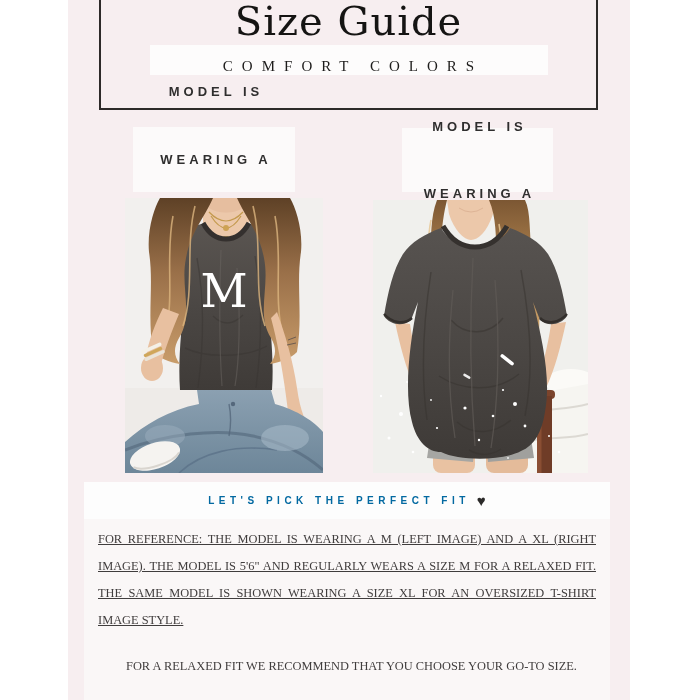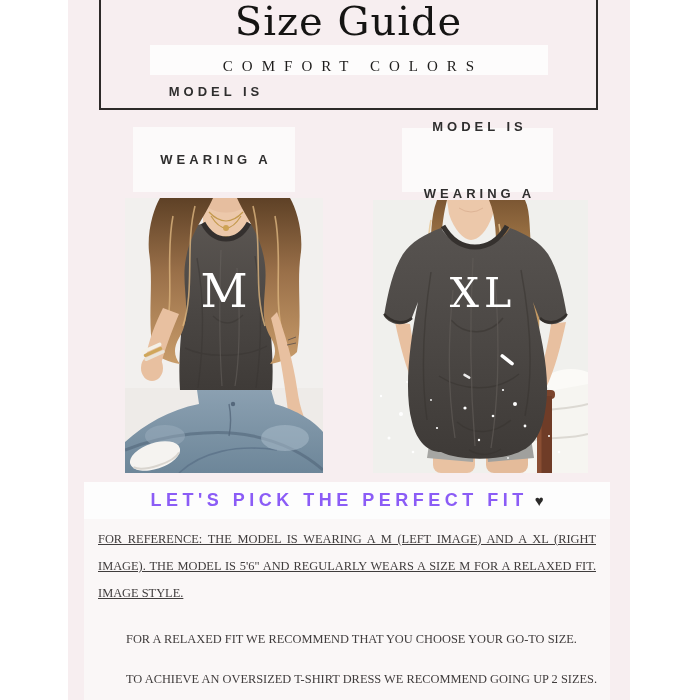--- a/index.html
+++ b/index.html
@@ -32,21 +32,21 @@
   #photo-xl { left:305px; top:200px; width:215px; height:273px; }
   .photo svg { position:absolute; left:0; top:0; width:100%; height:100%; }
   .shirt-letter { position:absolute; left:0; right:0; text-align:center; color:#ffffff;
                   font-family:"DejaVu Serif", serif; line-height:1; }
   #letter-m  { top:70px; font-size:46px; }
   #letter-xl { top:73px; font-size:41px; letter-spacing:5px; padding-left:5px; }
 
   
   .panel { position:absolute; left:16px; top:482px; width:526px; height:218px; background:#faf7f7; }
   .heading-bar { height:37px; background:#fdfdfd; display:flex; align-items:center; justify-content:center; }
-  .heading { font-size:18px; font-weight:bold; letter-spacing:4.5px; color:#8b5cf6; white-space:nowrap; }
+  .heading { font-size:10px; font-weight:bold; letter-spacing:4.5px; color:#0369a1; white-space:nowrap; }
   .heart { letter-spacing:0; margin-left:7px; font-size:15px; color:#2b2a29; }
   .body-copy { padding:7px 14px 0 14px; font-family:"Liberation Serif", serif;
                color:#403d3d; font-size:12.4px; }
   .jline { white-space:nowrap; line-height:27px; text-align:justify; text-align-last:justify;text-decoration:underline; }
   .jline.last { text-align-last:left; }
   .single { white-space:nowrap; line-height:27px;margin-left:28px; }
   #p2 { margin-top:19px; }
   #p3 { margin-top:13px; }
 </style>
 </head>
@@ -259,32 +259,32 @@
           <circle cx="64" cy="228" r="1.1"></circle>
             <circle cx="152" cy="226" r="1.4"></circle>
             <circle cx="186" cy="252" r="1.3"></circle>
           <circle cx="176" cy="236" r="1"></circle>
             <circle cx="58" cy="200" r="0.9"></circle>
             <circle cx="130" cy="190" r="1.1"></circle>
           <rect x="126" y="158" width="16" height="3.5" rx="1.75" transform="rotate(38 134 160)"></rect>
           <rect x="90" y="175" width="8" height="2.5" rx="1.25" transform="rotate(30 94 176)" opacity="0.9"></rect>
         </g>
       </svg>
-      <span class="shirt-letter" id="letter-xl">XL</span>
     </figure>
 
     <div class="panel">
       <div class="heading-bar">
         <span class="heading">LET'S PICK THE PERFECT FIT</span>
         <span class="heading heart">♥</span>
       </div>
       <div class="body-copy">
         <div>
           <div class="jline">FOR REFERENCE: THE MODEL IS WEARING A M (LEFT IMAGE) AND A XL (RIGHT</div>
           <div class="jline">IMAGE). THE MODEL IS 5'6" AND REGULARLY WEARS A SIZE M FOR A RELAXED FIT.</div>
+          <div class="jline">THE SAME MODEL IS SHOWN WEARING A SIZE XL FOR AN OVERSIZED T-SHIRT</div>
           <div class="jline last">IMAGE STYLE.</div>
         </div>
         <div class="single" id="p2">FOR A RELAXED FIT WE RECOMMEND THAT YOU CHOOSE YOUR GO-TO SIZE.</div>
         <div class="single" id="p3">TO ACHIEVE AN OVERSIZED T-SHIRT DRESS WE RECOMMEND GOING UP 2 SIZES.</div>
       </div>
     </div>
 
   </div>
 </div>
 

